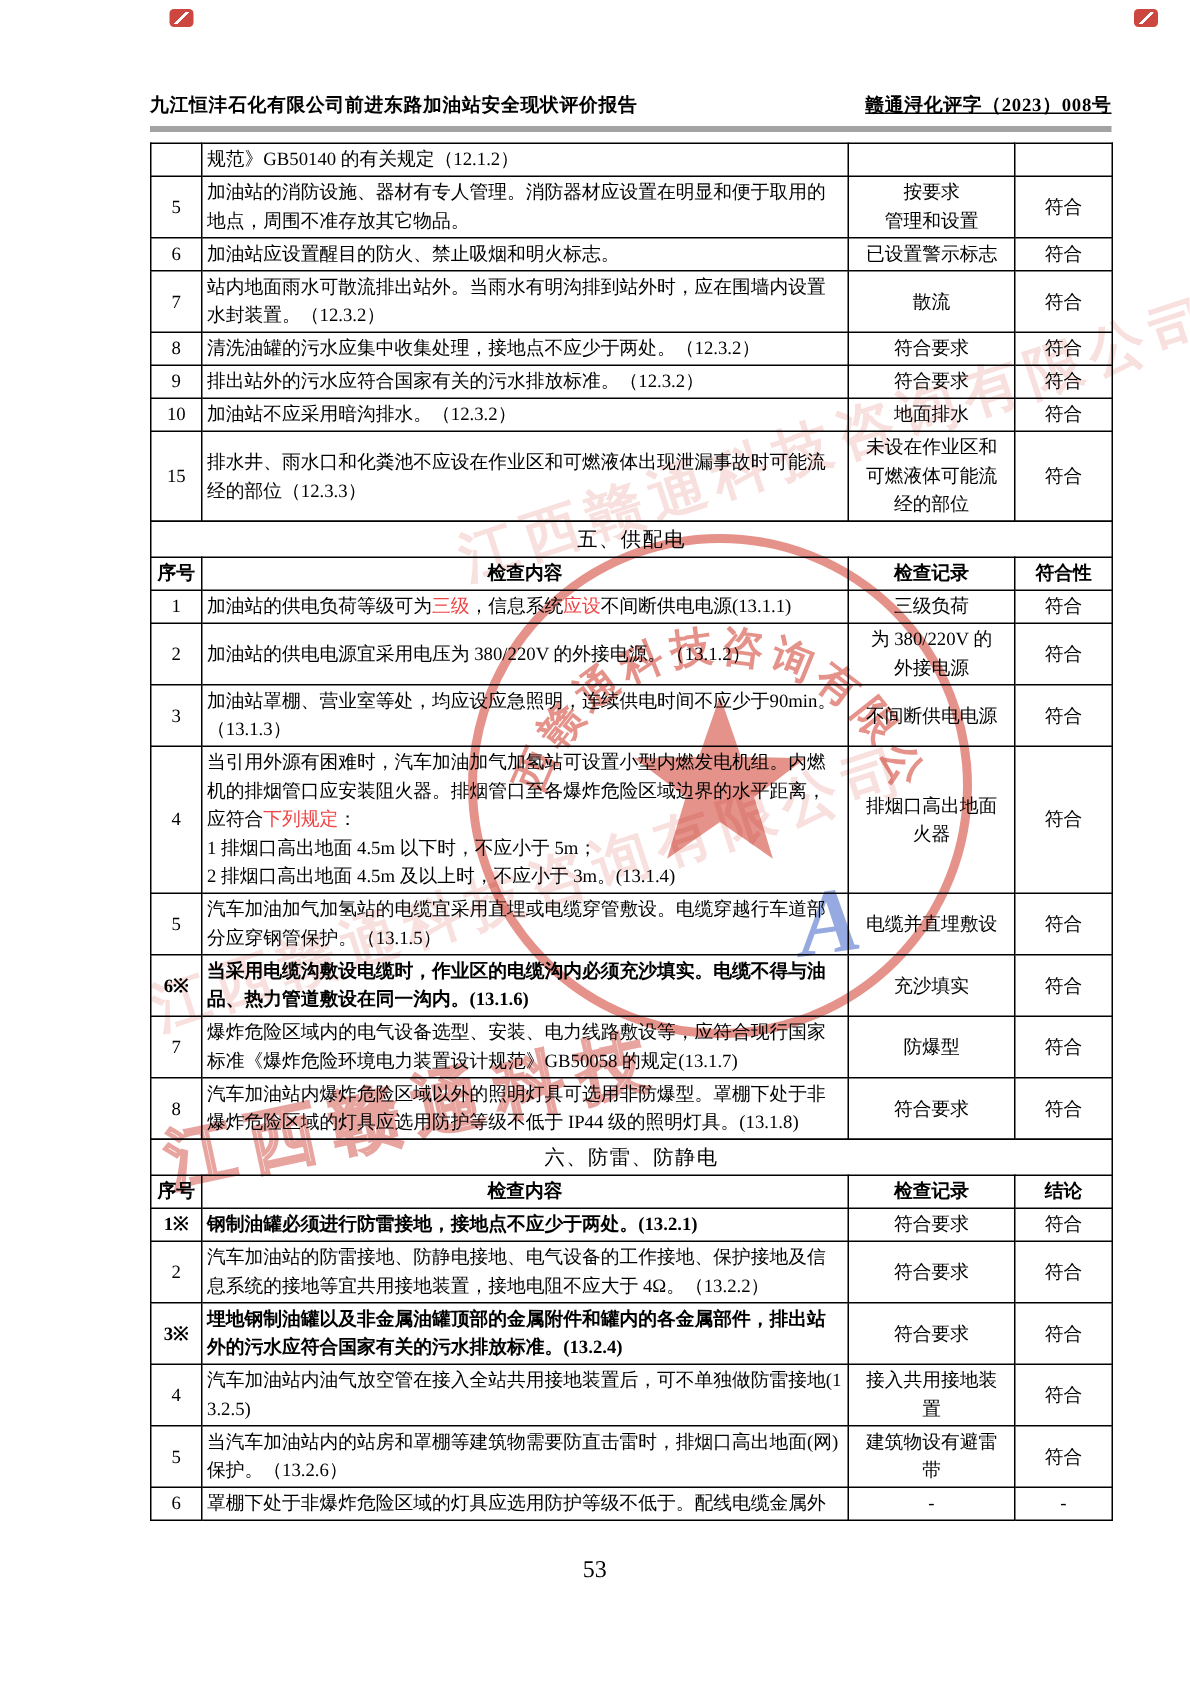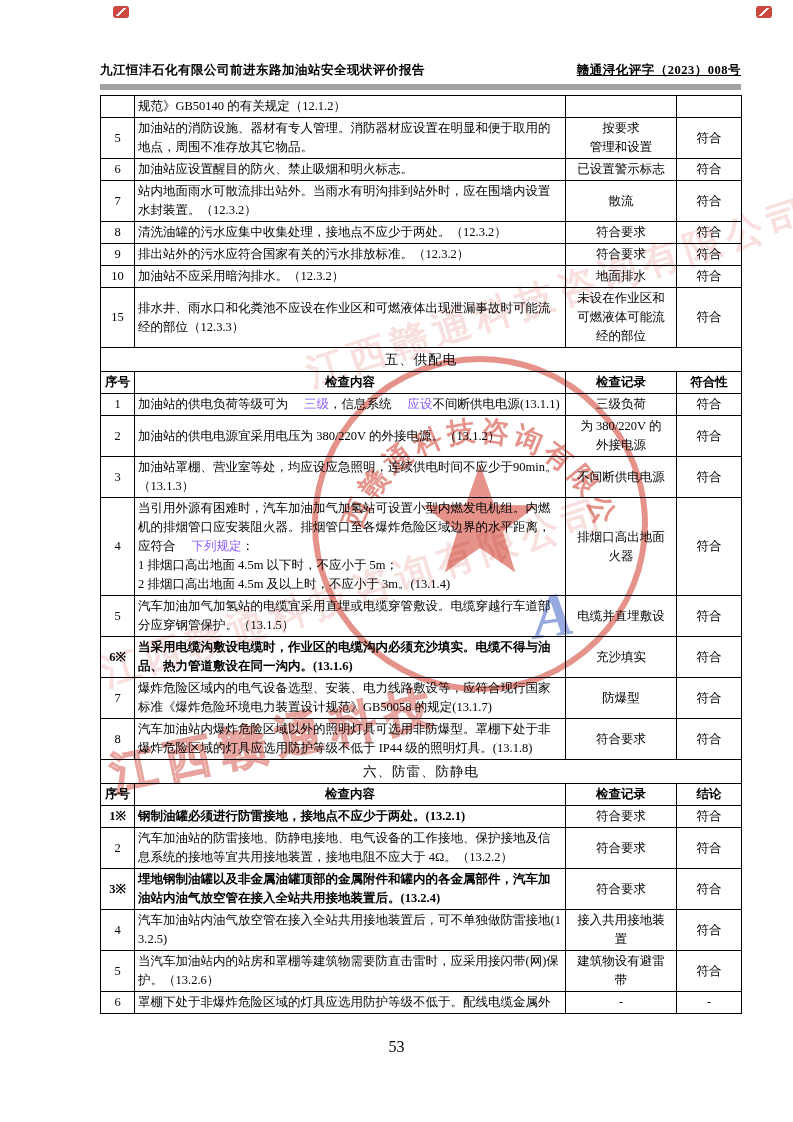--- a/index.html
+++ b/index.html
@@ -23,21 +23,21 @@
     background:linear-gradient(135deg, transparent 44%, #fff 44%, #fff 58%, transparent 58%);
   }
   .corner-left { left:113px; }
   .corner-right { left:756px; }
 
   
   .doc-header {
     position:absolute; left:100px; width:641px; top:62px;
     display:flex; justify-content:space-between; align-items:center;
     font-size:12.5px; font-weight:bold;
-    border-bottom:6px solid #a3a3a3; padding-bottom:5px;
+    border-bottom:4px solid #a3a3a3; padding-bottom:5px;
   }
   .doc-header .h-left { letter-spacing:.5px; }
   .doc-header .h-right { letter-spacing:.5px;text-decoration:underline; }
 
   
   .tables-wrap { position:absolute; left:100px; top:95px; width:641px; }
   table.doc-table {
     border-collapse:collapse; table-layout:fixed; width:641px;
   }
   table.doc-table + table.doc-table { margin-top:-1px; }
@@ -50,21 +50,21 @@
   }
   col.col-no { width:34px; }
   col.col-content { width:431px; }
   col.col-record { width:111px; }
   col.col-result { width:65px; }
   td.c-no, td.c-record, td.c-result { text-align:center; padding:1px 2px; white-space:pre-wrap; }
   td.c-content { text-align:left; white-space:pre-wrap; }
   tr.section-row td { text-align:center; font-size:13.5px; padding:2px; letter-spacing:1px; }
   tr.head-row td { text-align:center; font-weight:bold;margin-top:32px; }
   .bold-row { font-weight:bold; }
-  .red { color:#8b5cf6;margin-left:16px; }
+  .red { color:#ef4444; }
 
   
   .page-number {
     position:absolute; left:0; right:0; top:1038px;
     text-align:center; font-size:16px;
   }
 
   
   .wm { position:absolute; pointer-events:none; }
   .stamp {
@@ -272,34 +272,34 @@
             <td class="c-result">符合</td>
           </tr>
           <tr>
             <td class="c-no">2</td>
             <td class="c-content">汽车加油站的防雷接地、防静电接地、电气设备的工作接地、保护接地及信息系统的接地等宜共用接地装置，接地电阻不应大于 4Ω。（13.2.2）</td>
             <td class="c-record">符合要求</td>
             <td class="c-result">符合</td>
           </tr>
           <tr>
             <td class="c-no bold-row">3※</td>
-            <td class="c-content bold-row">埋地钢制油罐以及非金属油罐顶部的金属附件和罐内的各金属部件，汽车加油站内油气放空管在接入全站共用接地装置后。(13.2.4)</td>
+            <td class="c-content bold-row">埋地钢制油罐以及非金属油罐顶部的金属附件和罐内的各金属部件，排出站外的污水应符合国家有关的污水排放标准。(13.2.4)</td>
             <td class="c-record">符合要求</td>
             <td class="c-result">符合</td>
           </tr>
           <tr>
             <td class="c-no">4</td>
             <td class="c-content">汽车加油站内油气放空管在接入全站共用接地装置后，可不单独做防雷接地(13.2.5)</td>
             <td class="c-record">接入共用接地装
 置</td>
             <td class="c-result">符合</td>
           </tr>
           <tr>
             <td class="c-no">5</td>
-            <td class="c-content">当汽车加油站内的站房和罩棚等建筑物需要防直击雷时，应采用接闪带(网)保护。（13.2.6）</td>
+            <td class="c-content">当汽车加油站内的站房和罩棚等建筑物需要防直击雷时，排烟口高出地面(网)保护。（13.2.6）</td>
             <td class="c-record">建筑物设有避雷
 带</td>
             <td class="c-result">符合</td>
           </tr>
           <tr>
             <td class="c-no">6</td>
             <td class="c-content">罩棚下处于非爆炸危险区域的灯具应选用防护等级不低于。配线电缆金属外</td>
             <td class="c-record">-</td>
             <td class="c-result">-</td>
           </tr>

